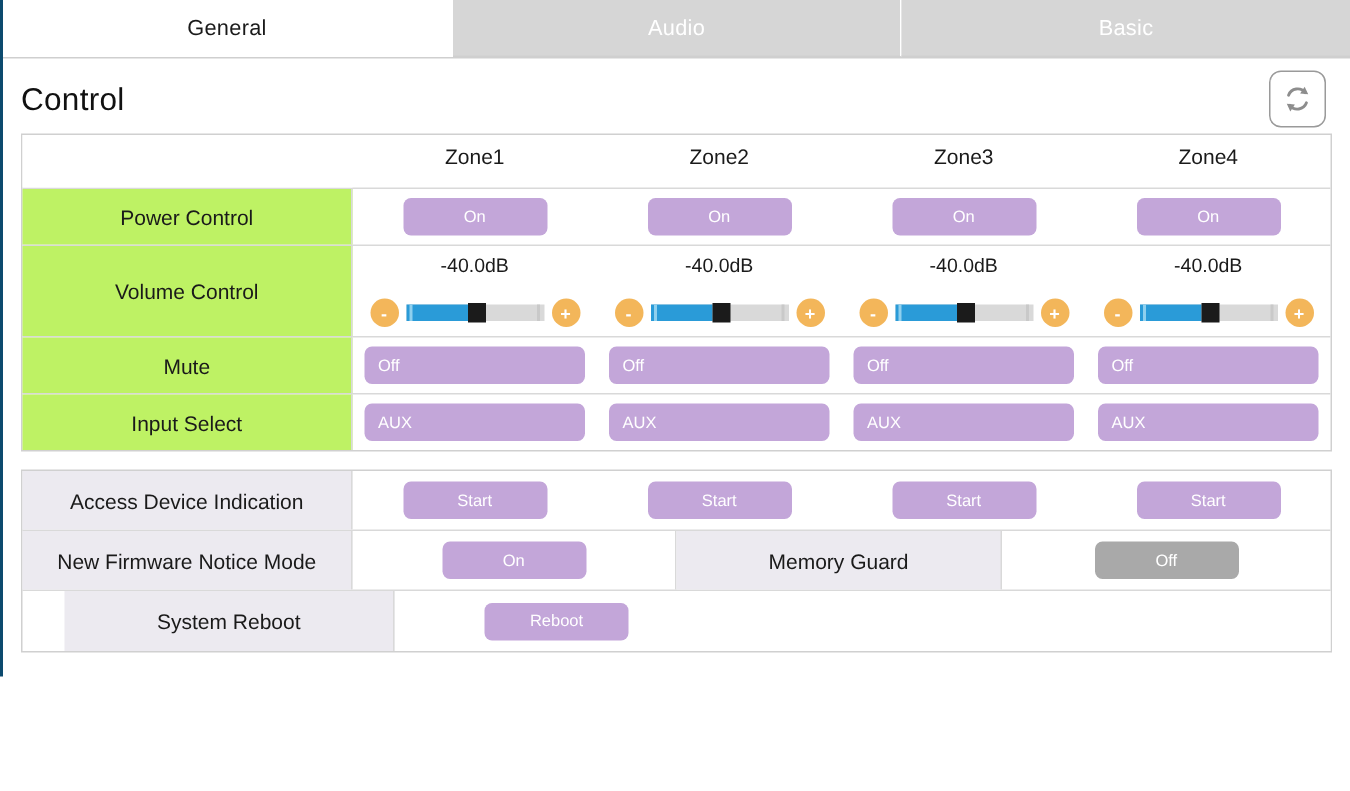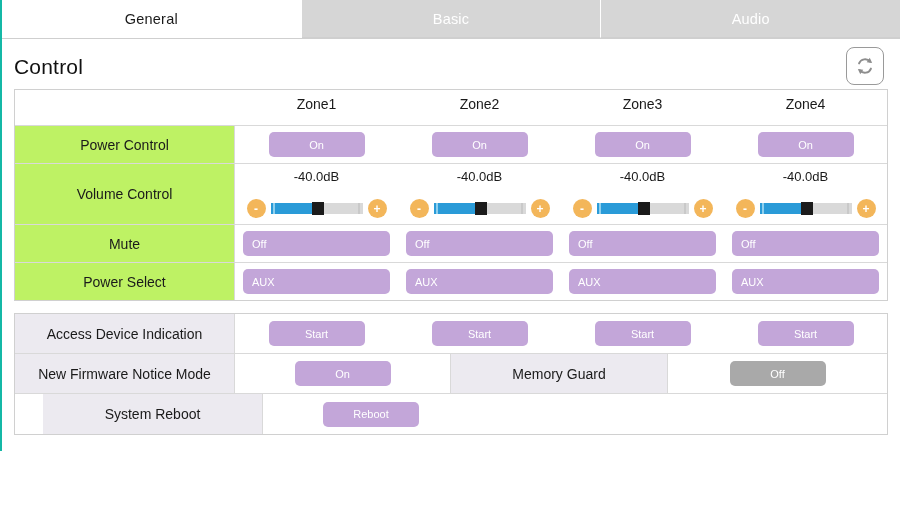--- a/index.html
+++ b/index.html
@@ -8,21 +8,21 @@
     width: 900px; height: 527px;
     overflow: hidden;
     background: #ffffff;
     font-family: "Liberation Sans", sans-serif;
     color: #1a1a1a;
   }
   #page {
     position: relative;
     width: 900px; height: 451px;
     background: #fff;
-    border-left: 2px solid #14b8a6;
+    border-left: 2px solid #0c4a6e;
     overflow: hidden;
   }
 
   
   .tabbar {
     display: flex;
     height: 39px;
     width: 100%;
     background: #ffffff;
     border-bottom: 1px solid #cfcfcf;
@@ -251,24 +251,24 @@
 </head>
 <body>
 
 <div id="page">
 
   <div class="tabbar">
     <div class="tab active">
       <span>General</span>
     </div>
     <div class="tab">
+      <span>Audio</span>
+    </div>
+    <div class="tab">
       <span>Basic</span>
-    </div>
-    <div class="tab">
-      <span>Audio</span>
     </div>
   </div>
 
   <div class="section-head">
     <div class="section-title">Control</div>
     <div class="refresh-btn">
       <svg width="22" height="22" viewBox="0 0 24 24">
         <path d="M5.5 9.2 A7 7 0 0 1 17.6 7.4" fill="none" stroke="#8d8d8d" stroke-width="2.1" stroke-linecap="round"></path>
         <polygon points="17.2,3.0 19.8,8.6 13.9,8.0" fill="#8d8d8d"></polygon>
         <path d="M18.5 14.8 A7 7 0 0 1 6.4 16.6" fill="none" stroke="#8d8d8d" stroke-width="2.1" stroke-linecap="round"></path>
@@ -382,21 +382,21 @@
         <div class="cell">
           <div class="btn wide">Off</div>
         </div>
         <div class="cell">
           <div class="btn wide">Off</div>
         </div>
       </div>
     </div>
 
     <div class="row">
-      <div class="lbl">Power Select</div>
+      <div class="lbl">Input Select</div>
       <div class="cells">
         <div class="cell">
           <div class="btn wide">AUX</div>
         </div>
         <div class="cell">
           <div class="btn wide">AUX</div>
         </div>
         <div class="cell">
           <div class="btn wide">AUX</div>
         </div>

